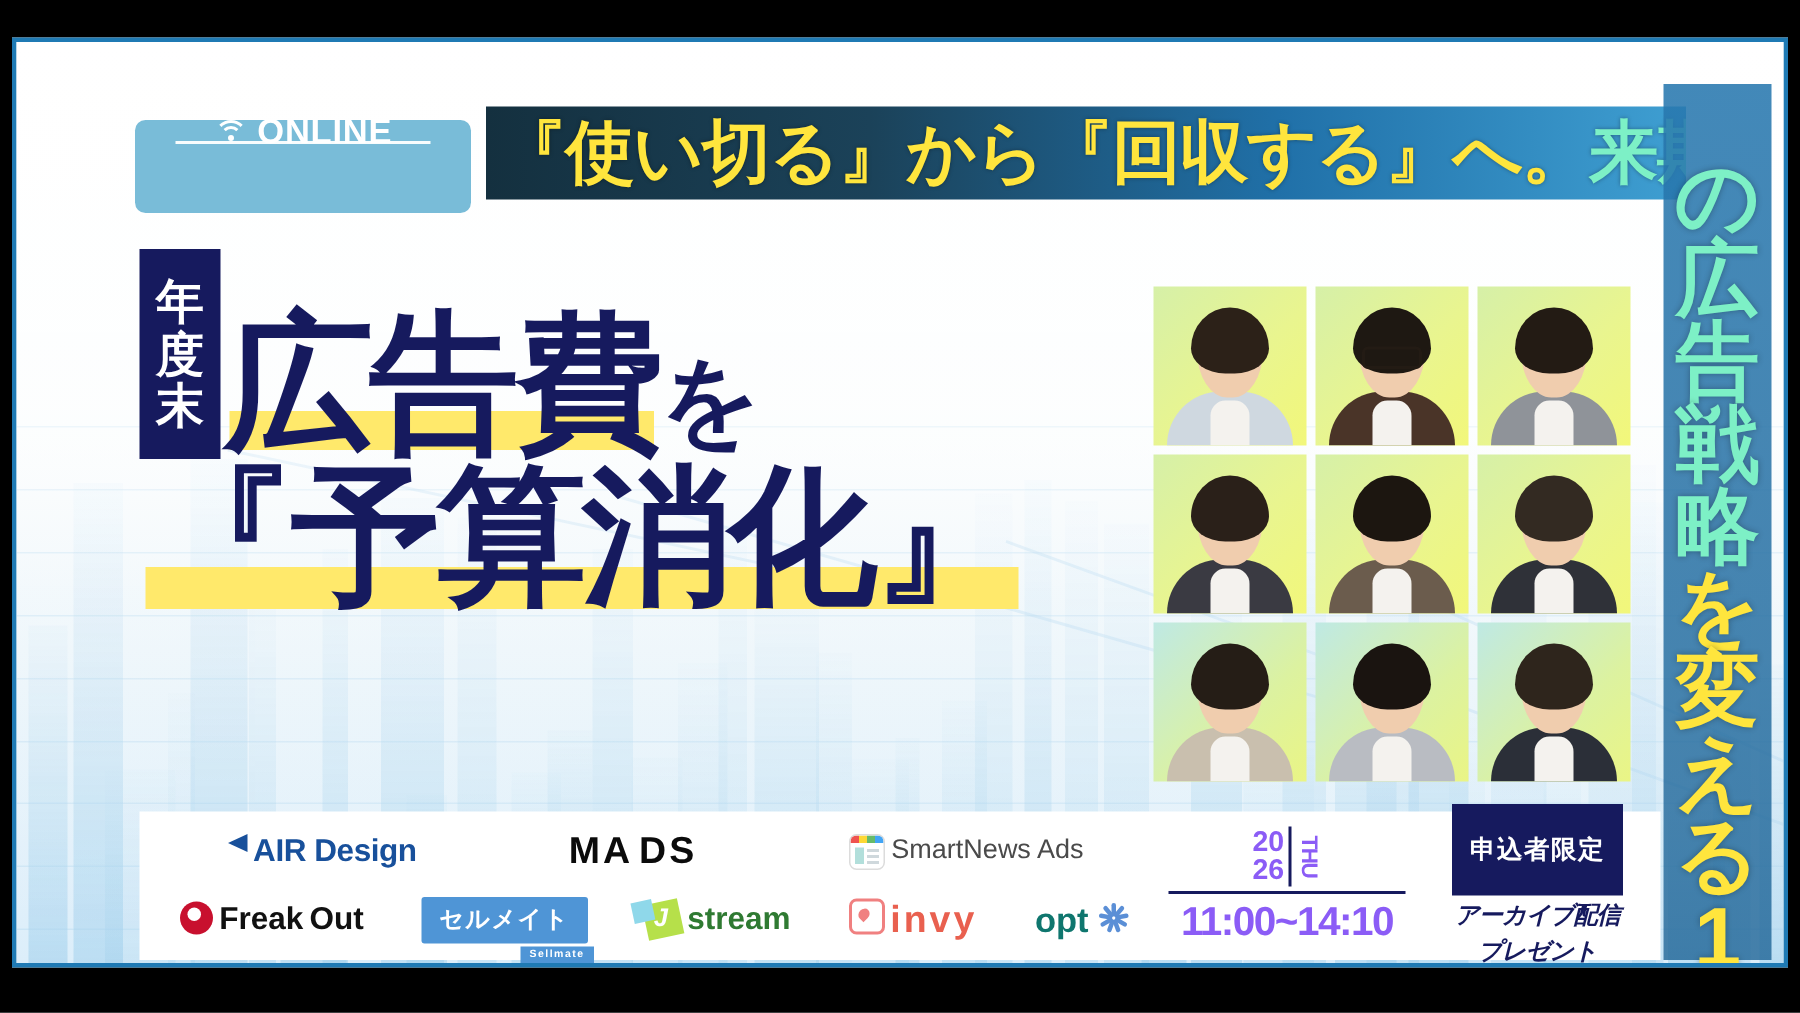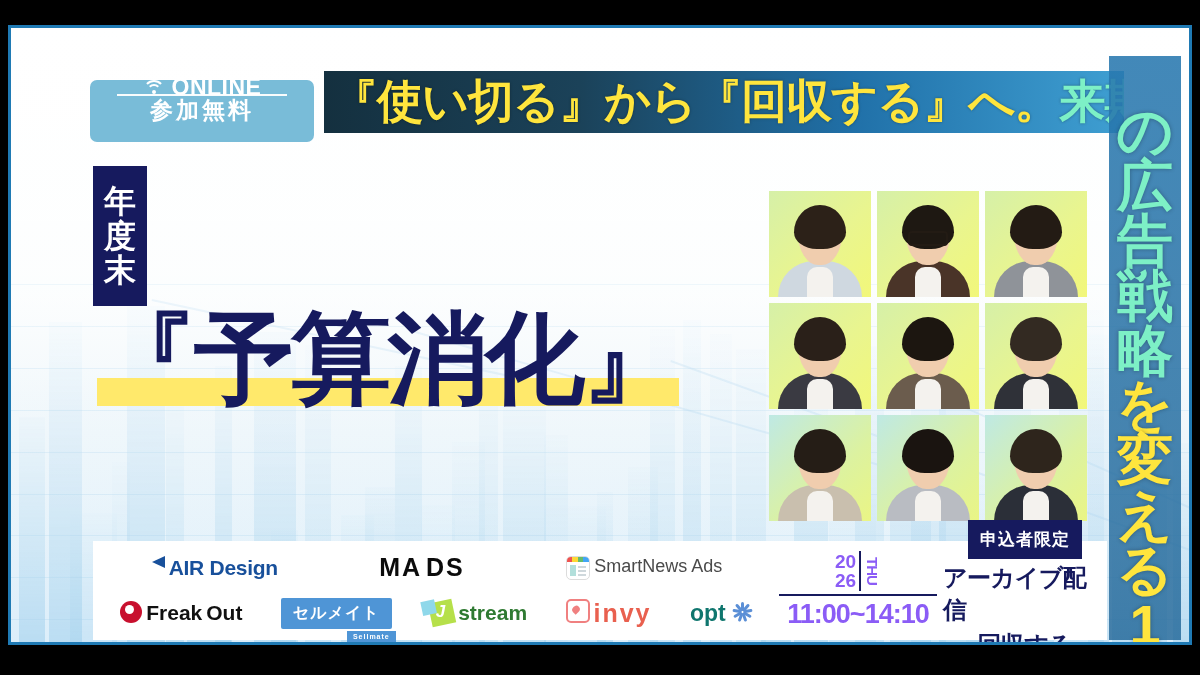--- a/index.html
+++ b/index.html
@@ -138,22 +138,22 @@
   #datebox .yr{display:flex;flex-direction:column;font-size:19px;font-weight:bold;line-height:1.0;}
   #datebox .sep{width:2px;height:40px;background:#161a5e;}
   #datebox .md{font-size:46px;font-weight:bold;letter-spacing:-2px;line-height:1;}
   #datebox .dow{writing-mode:vertical-rl;font-size:15px;font-weight:bold;letter-spacing:-1px;}
   #datebox .rule2{width:158px;height:2px;background:#161a5e;margin:3px 0;}
   #datebox .tm{font-size:27px;font-weight:bold;letter-spacing:-1px;}
 
   #archive{width:164px;display:flex;flex-direction:column;align-items:center;
       justify-content:center;color:#161a5e;flex:0 0 auto;gap:3px;}
   #archive .tag{background:#161a5e;color:#fff;font-size:17px;font-weight:bold;
-      padding:8px 12px;letter-spacing:1px;}
-  #archive .t1,#archive .t2{font-size:24px;font-weight:bold;letter-spacing:-.5px;}
+      padding:19px 12px;letter-spacing:1px;}
+  #archive .t1,#archive .t2{font-size:16px;font-weight:bold;letter-spacing:-.5px;font-style:italic;}
 </style>
 </head>
 <body>
 
 <div id="banner">
 
   <div class="bg-sky"></div>
   <div class="bg-city" id="city">
       <div class="bld" style="left: 0.716467%; width: 2.17809%; height: 59.2142%; opacity: 0.892901;"></div>
       <div class="bld" style="left: 3.25662%; width: 2.77593%; height: 84.1119%; opacity: 0.85343;"></div>
@@ -215,21 +215,20 @@
   <div id="online-badge">
     <div class="l1">
       <span class="wifi">
           <i></i>
           <i></i>
           <i></i>
         </span>
       <span>ONLINE</span>
     </div>
     <div class="rule"></div>
-    <div class="l2">参加無料</div>
   </div>
 
   <div id="tagline-bar">
     <span class="y">『使い切る』から『回収する』へ。</span>
     <span class="c">来期</span>
   </div>
 
   <div id="vstrip">
       <div class="ch cyan">の</div>
       <div class="ch cyan">広</div>
@@ -243,20 +242,24 @@
       <div class="ch yel">1</div>
     </div>
 
   <div id="headline">
     <div class="hl-row" id="line1">
       <div id="nendomatsu">
           <span>年</span>
           <span>度</span>
           <span>末</span>
         </div>
+      <div style="position:relative;">
+        <div class="hi" style="left:4px;right:70px;bottom:6px;height:26px;"></div>
+        <span class="big">広告費</span><span class="mid">を</span>
+      </div>
     </div>
     <div class="hl-row" id="line2">
       <div style="position:relative;">
         <div class="hi" style="left:0;right:0;bottom:2px;height:28px;"></div>
         <span class="big">『予算消化』</span>
       </div>
     </div>
   </div>
 
   <div id="speakers">
@@ -387,17 +390,17 @@
         <div class="sep"></div>
         <div class="dow">THU</div>
       </div>
       <div class="rule2"></div>
       <div class="tm">11:00~14:10</div>
     </div>
 
     <div id="archive">
       <div class="tag">申込者限定</div>
       <div class="t1">アーカイブ配信</div>
-      <div class="t2">回収する</div>
+      <div class="t2">プレゼント</div>
     </div>
 
   </div>
 </div>
 
 </body></html>

